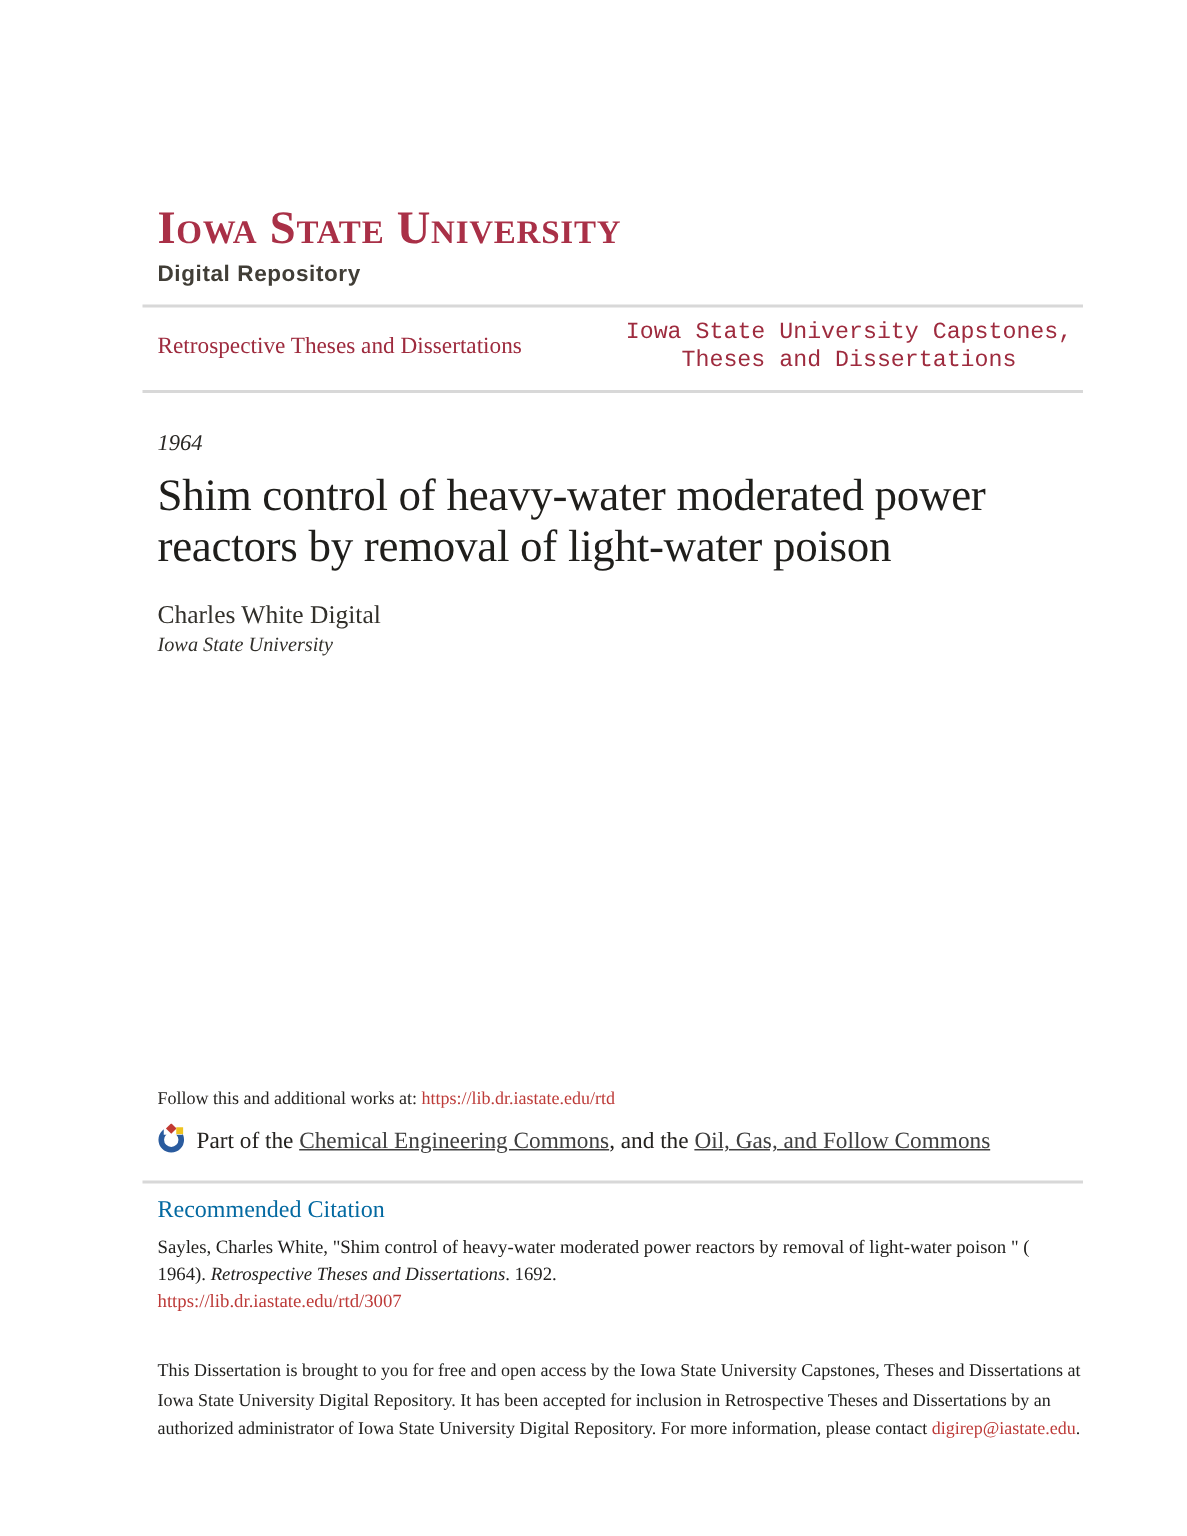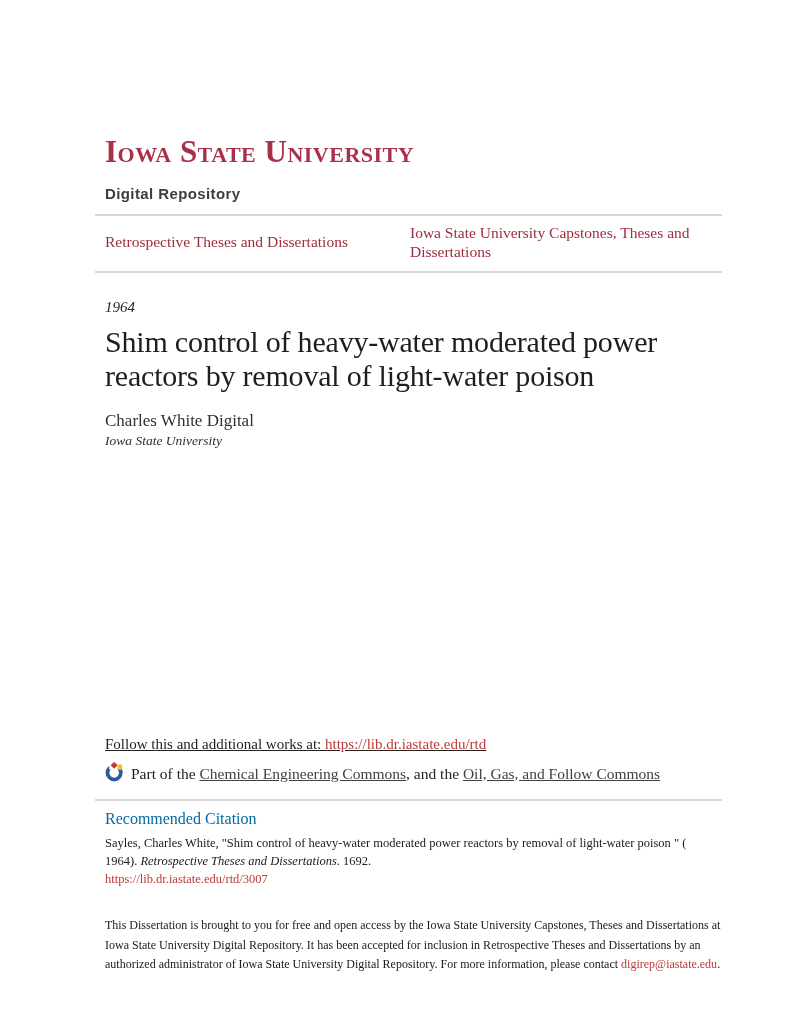--- a/index.html
+++ b/index.html
@@ -13,46 +13,46 @@
   .content { margin-left:95px; width:627px; }
   .pad { padding-left:10px; }
 
   
   .logo-title {
     font-variant:small-caps; font-weight:bold; font-size:31px;
     letter-spacing:0.5px; line-height:1; color:#a93047;
   }
   .logo-sub {
     font-family:"Liberation Sans", sans-serif; font-weight:bold;
-    font-size:15px; letter-spacing:0.4px; color:#413e37; margin-top:18px;
+    font-size:15px; letter-spacing:0.4px; color:#413e37; margin-top:7px;
   }
 
   .rule { border:0; border-top:2px solid #d8d8d8; }
   .rule-top { margin-top:12px; }
 
   
   .nav-row {
     display:flex; justify-content:space-between; align-items:center;
     padding:7px 0 9px 10px; min-height:44px;
   }
   .nav-link { color:#9e2b3e; font-size:15.5px; text-decoration:none; cursor:pointer; }
-  .nav-right { text-align:left; max-width:312px; line-height:1.25; }
+  .nav-right { text-align:center; max-width:312px; line-height:1.25;font-family:Liberation Mono, monospace; }
 
   
   .year { font-size:15px; margin-top:26px; color:#2a2825;font-style:italic; }
   .work-title {
     font-size:30px; line-height:1.15; margin-top:9px; max-width:600px;
     color:#1f1e1b; font-weight:normal; letter-spacing:-0.2px;
   }
   .author { font-size:17px; margin-top:17px; color:#32302b; }
   .affiliation { font-size:13.5px; font-style:italic; margin-top:2px; color:#32302b; }
 
   
   .follow-section { margin-top:287px; }
-  .follow-line { font-size:15px; color:#24221f;text-decoration:underline; }
+  .follow-line { font-size:12px; color:#24221f; }
   .red-link { color:#bd3a38; text-decoration:none; cursor:pointer; }
   .commons-line {
     display:flex; align-items:center; gap:6px; margin-top:9px; font-size:15.5px;
   }
   .commons-link { color:#404040; text-decoration:underline; cursor:pointer; }
   .dc-icon { flex:0 0 auto; display:inline-block; }
 
   
   .citation-rule { margin-top:13px; }
   .citation-heading { font-size:16px; margin-top:9px; color:#0369a1; font-weight:normal; }

